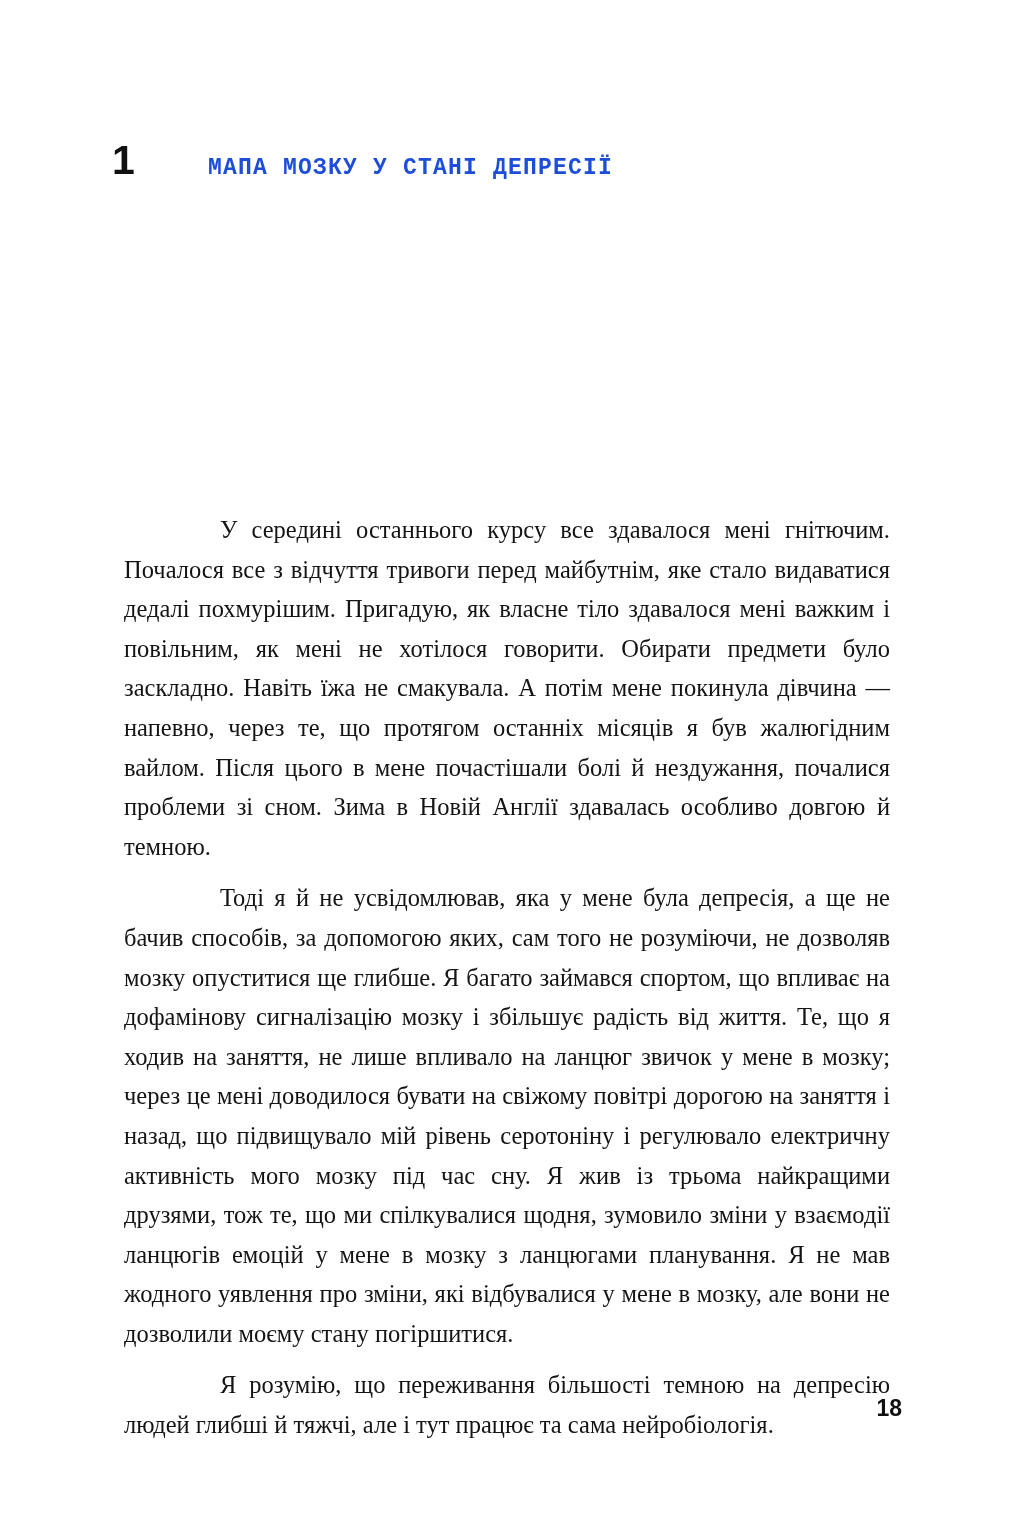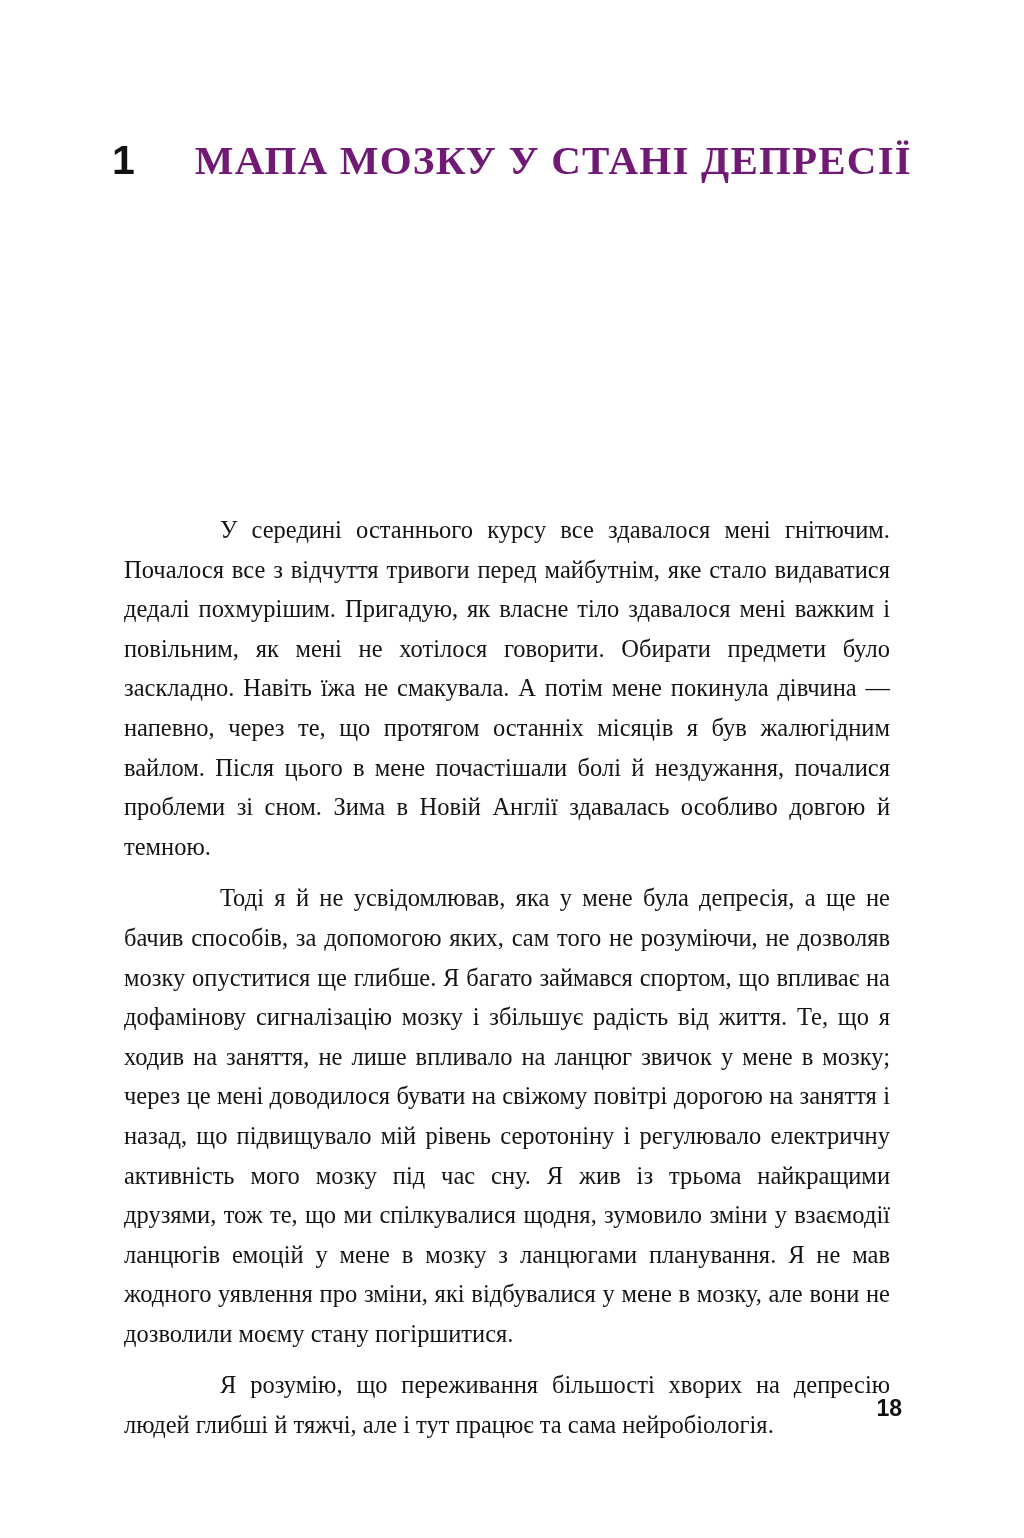--- a/index.html
+++ b/index.html
@@ -34,25 +34,25 @@
   .chapter-number {
     font-family: "Liberation Sans", "DejaVu Sans", sans-serif;
     font-weight: bold;
     font-size: 41px;
     letter-spacing: 0px;
     line-height: 1;
     color: #111111;
     width: 96px;
   }
   .chapter-title {
-    font-family: Liberation Serif, serif;
+    font-family: Liberation Mono, monospace;
     font-weight: bold;
-    font-size: 41px;
+    font-size: 23px;
     line-height: 1;
-    color: #701a75;
+    color: #1d4ed8;
     letter-spacing: 1.2px;
     text-transform: uppercase;
     font-variant: small-caps;
     white-space: nowrap;
   }
   .body-text {
     position: absolute;
     left: 112px;
     top: 498px;
     width: 790px;
@@ -84,18 +84,18 @@
 <div class="page">
 
   <div class="chapter-head">
     <div class="chapter-number">1</div>
     <div class="chapter-title"><span>Мапа мозку у стані депресії</span></div>
   </div>
 
   <div class="body-text">
     <p>У середині останнього курсу все здавалося мені гнітючим. Почалося все з відчуття тривоги перед майбутнім, яке стало видаватися дедалі похмурішим. Пригадую, як власне тіло здавалося мені важким і повільним, як мені не хотілося говорити. Обирати предмети було заскладно. Навіть їжа не смакувала. А потім мене покинула дівчина — напевно, через те, що протягом останніх місяців я був жалюгідним вайлом. Після цього в мене почастішали болі й нездужання, почалися проблеми зі сном. Зима в Новій Англії здавалась особливо довгою й темною.</p>
     <p>Тоді я й не усвідомлював, яка у мене була депресія, а ще не бачив способів, за допомогою яких, сам того не розуміючи, не дозволяв мозку опуститися ще глибше. Я багато займався спортом, що впливає на дофамінову сигналізацію мозку і збільшує радість від життя. Те, що я ходив на заняття, не лише впливало на ланцюг звичок у мене в мозку; через це мені доводилося бувати на свіжому повітрі дорогою на заняття і назад, що підвищувало мій рівень серотоніну і регулювало електричну активність мого мозку під час сну. Я жив із трьома найкращими друзями, тож те, що ми спілкувалися щодня, зумовило зміни у взаємодії ланцюгів емоцій у мене в мозку з ланцюгами планування. Я не мав жодного уявлення про зміни, які відбувалися у мене в мозку, але вони не дозволили моєму стану погіршитися.</p>
-    <p>Я розумію, що переживання більшості хворих на депресію людей глибші й тяжчі, але і тут працює та сама нейробіологія.</p>
+    <p>Я розумію, що переживання більшості темною на депресію людей глибші й тяжчі, але і тут працює та сама нейробіологія.</p>
   </div>
 
   <div class="page-number">18</div>
 
 </div>
 
 </body></html>

